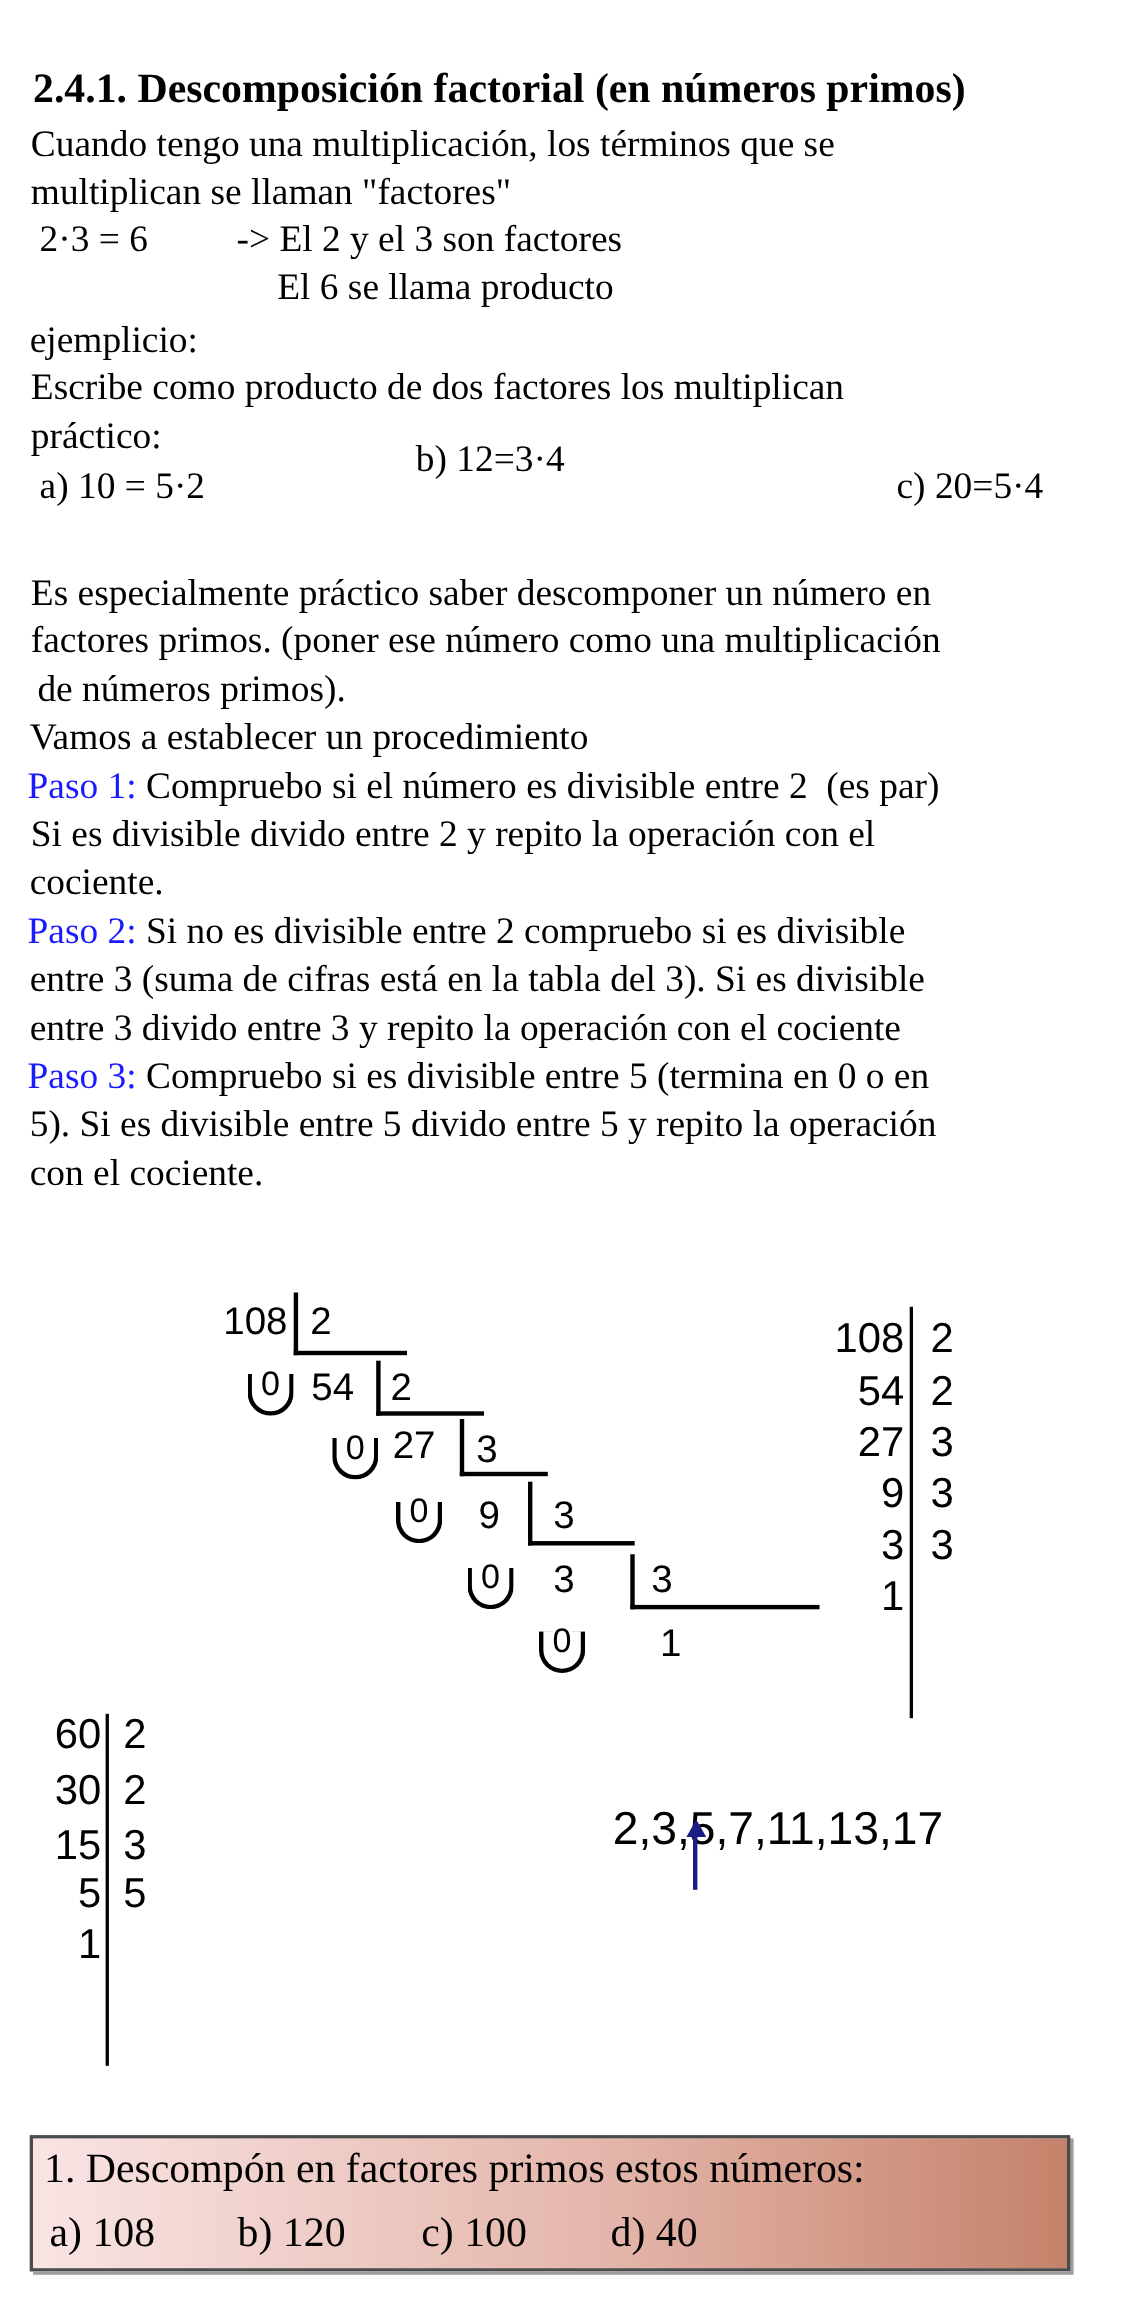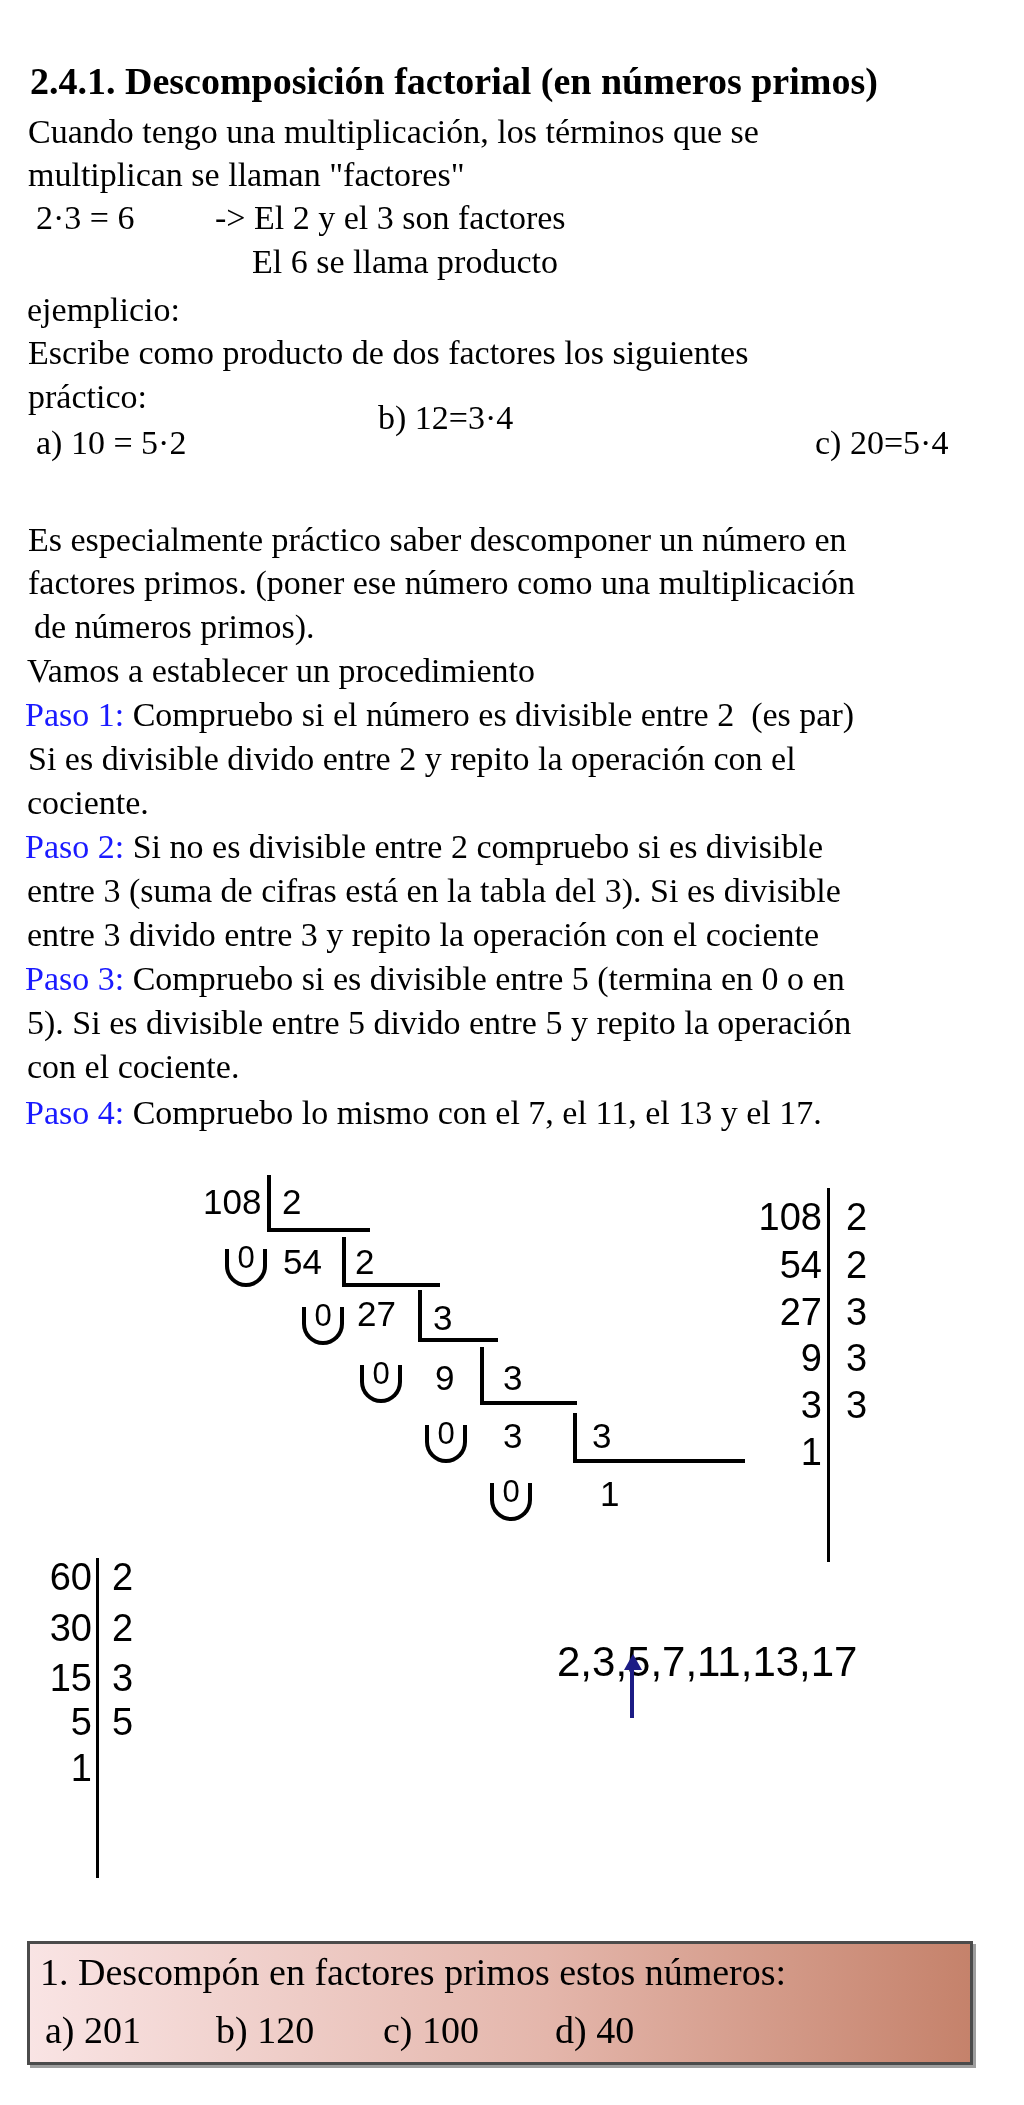--- a/index.html
+++ b/index.html
@@ -38,21 +38,21 @@
 
 <div class="page">
 
   <div class="tl title" style="left:30px;top:58px">2.4.1. Descomposición factorial (en números primos)</div>
   <div class="tl" style="left:28px;top:110px">Cuando tengo una multiplicación, los términos que se</div>
   <div class="tl" style="left:28px;top:153px">multiplican se llaman "factores"</div>
   <div class="tl" style="left:36px;top:196px">2·3 = 6</div>
   <div class="tl" style="left:215px;top:196px">-&gt; El 2 y el 3 son factores</div>
   <div class="tl" style="left:252px;top:240px">El 6 se llama producto</div>
   <div class="tl" style="left:27px;top:288px">ejemplicio:</div>
-  <div class="tl" style="left:28px;top:331px">Escribe como producto de dos factores los siguientes</div>
+  <div class="tl" style="left:28px;top:331px">Escribe como producto de dos factores los multiplican</div>
   <div class="tl" style="left:28px;top:375px">práctico:</div>
   <div class="tl" style="left:36px;top:421px">a) 10 = 5·2</div>
   <div class="tl" style="left:378px;top:396px">b) 12=3·4</div>
   <div class="tl" style="left:815px;top:421px">c) 20=5·4</div>
 
   <div class="tl" style="left:28px;top:518px">Es especialmente práctico saber descomponer un número en</div>
   <div class="tl" style="left:28px;top:561px">factores primos. (poner ese número como una multiplicación</div>
   <div class="tl" style="left:34px;top:605px">de números primos).</div>
   <div class="tl" style="left:27px;top:649px">Vamos a establecer un procedimiento</div>
 
@@ -61,21 +61,20 @@
   <div class="tl" style="left:27px;top:781px">cociente.</div>
 
   <div class="tl" style="left:25px;top:825px"><span class="blue">Paso 2:</span><span> Si no es divisible entre 2 compruebo si es divisible</span></div>
   <div class="tl" style="left:27px;top:869px">entre 3 (suma de cifras está en la tabla del 3). Si es divisible</div>
   <div class="tl" style="left:27px;top:913px">entre 3 divido entre 3 y repito la operación con el cociente</div>
 
   <div class="tl" style="left:25px;top:957px"><span class="blue">Paso 3:</span><span> Compruebo si es divisible entre 5 (termina en 0 o en</span></div>
   <div class="tl" style="left:27px;top:1001px">5). Si es divisible entre 5 divido entre 5 y repito la operación</div>
   <div class="tl" style="left:27px;top:1045px">con el cociente.</div>
 
-  <div class="tl" style="left:25px;top:1091px"><span class="blue">Paso 4:</span><span> Compruebo lo mismo con el 7, el 11, el 13 y el 17.</span></div>
 
   <div>
 
     <div class="dg" style="left:203px;top:1182px">108</div>
     <div class="vbar" style="left:267px;top:1175px;width:4px;height:57px"></div>
     <div class="dg" style="left:282px;top:1182px">2</div>
     <div class="hbar" style="left:267px;top:1228px;width:103px;height:4px"></div>
     <div class="rmark" style="left:222px;top:1242px">
         <span class="cup"></span>
         <span class="zero">0</span>
@@ -149,19 +148,19 @@
   </div>
 
   <div class="dg dg42" style="left:557px;top:1614px">2,3,5,7,11,13,17</div>
   <div>
     <div class="arrowhead" style="left:624px;top:1654px"></div>
     <div class="arrowline" style="left:630px;top:1668px;height:50px"></div>
   </div>
 
   <div class="exbox">
     <div class="bt" style="left:10px">1. Descompón en factores primos estos números:</div>
-    <div class="bi" style="left:15px">a) 201</div>
+    <div class="bi" style="left:15px">a) 108</div>
     <div class="bi" style="left:186px">b) 120</div>
     <div class="bi" style="left:353px">c) 100</div>
     <div class="bi" style="left:525px">d) 40</div>
   </div>
 
 </div>
 
 </body></html>

